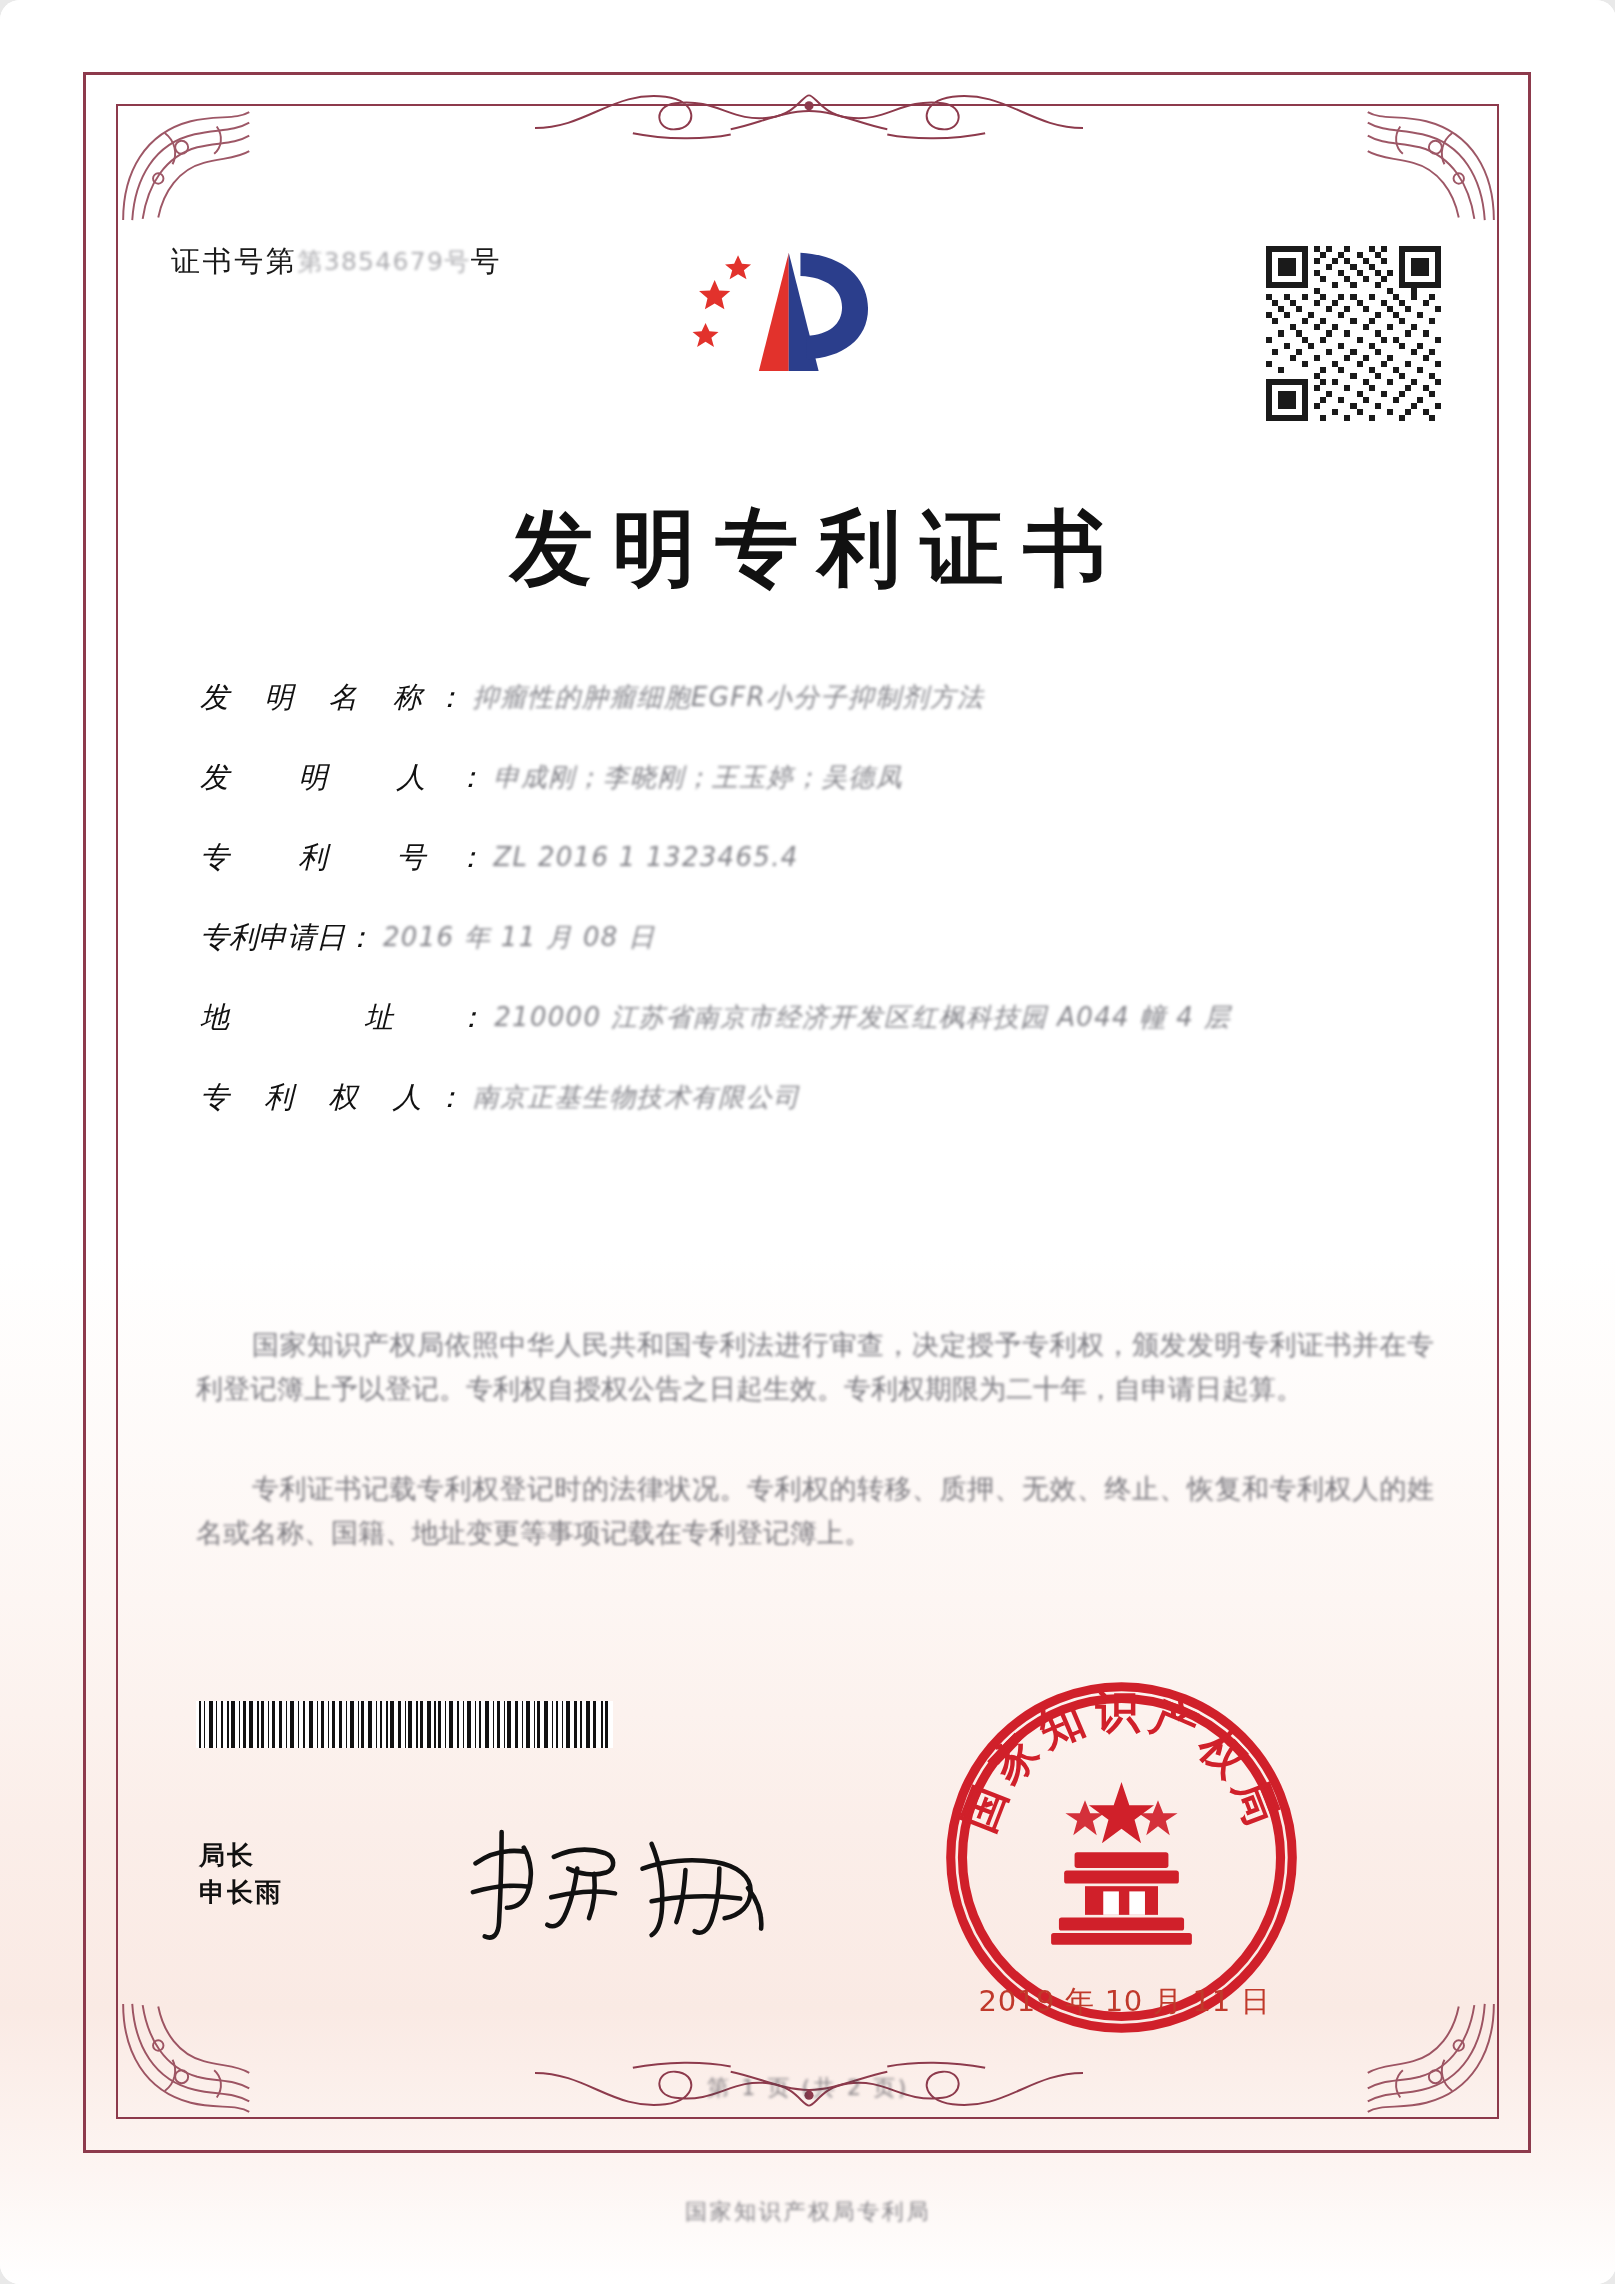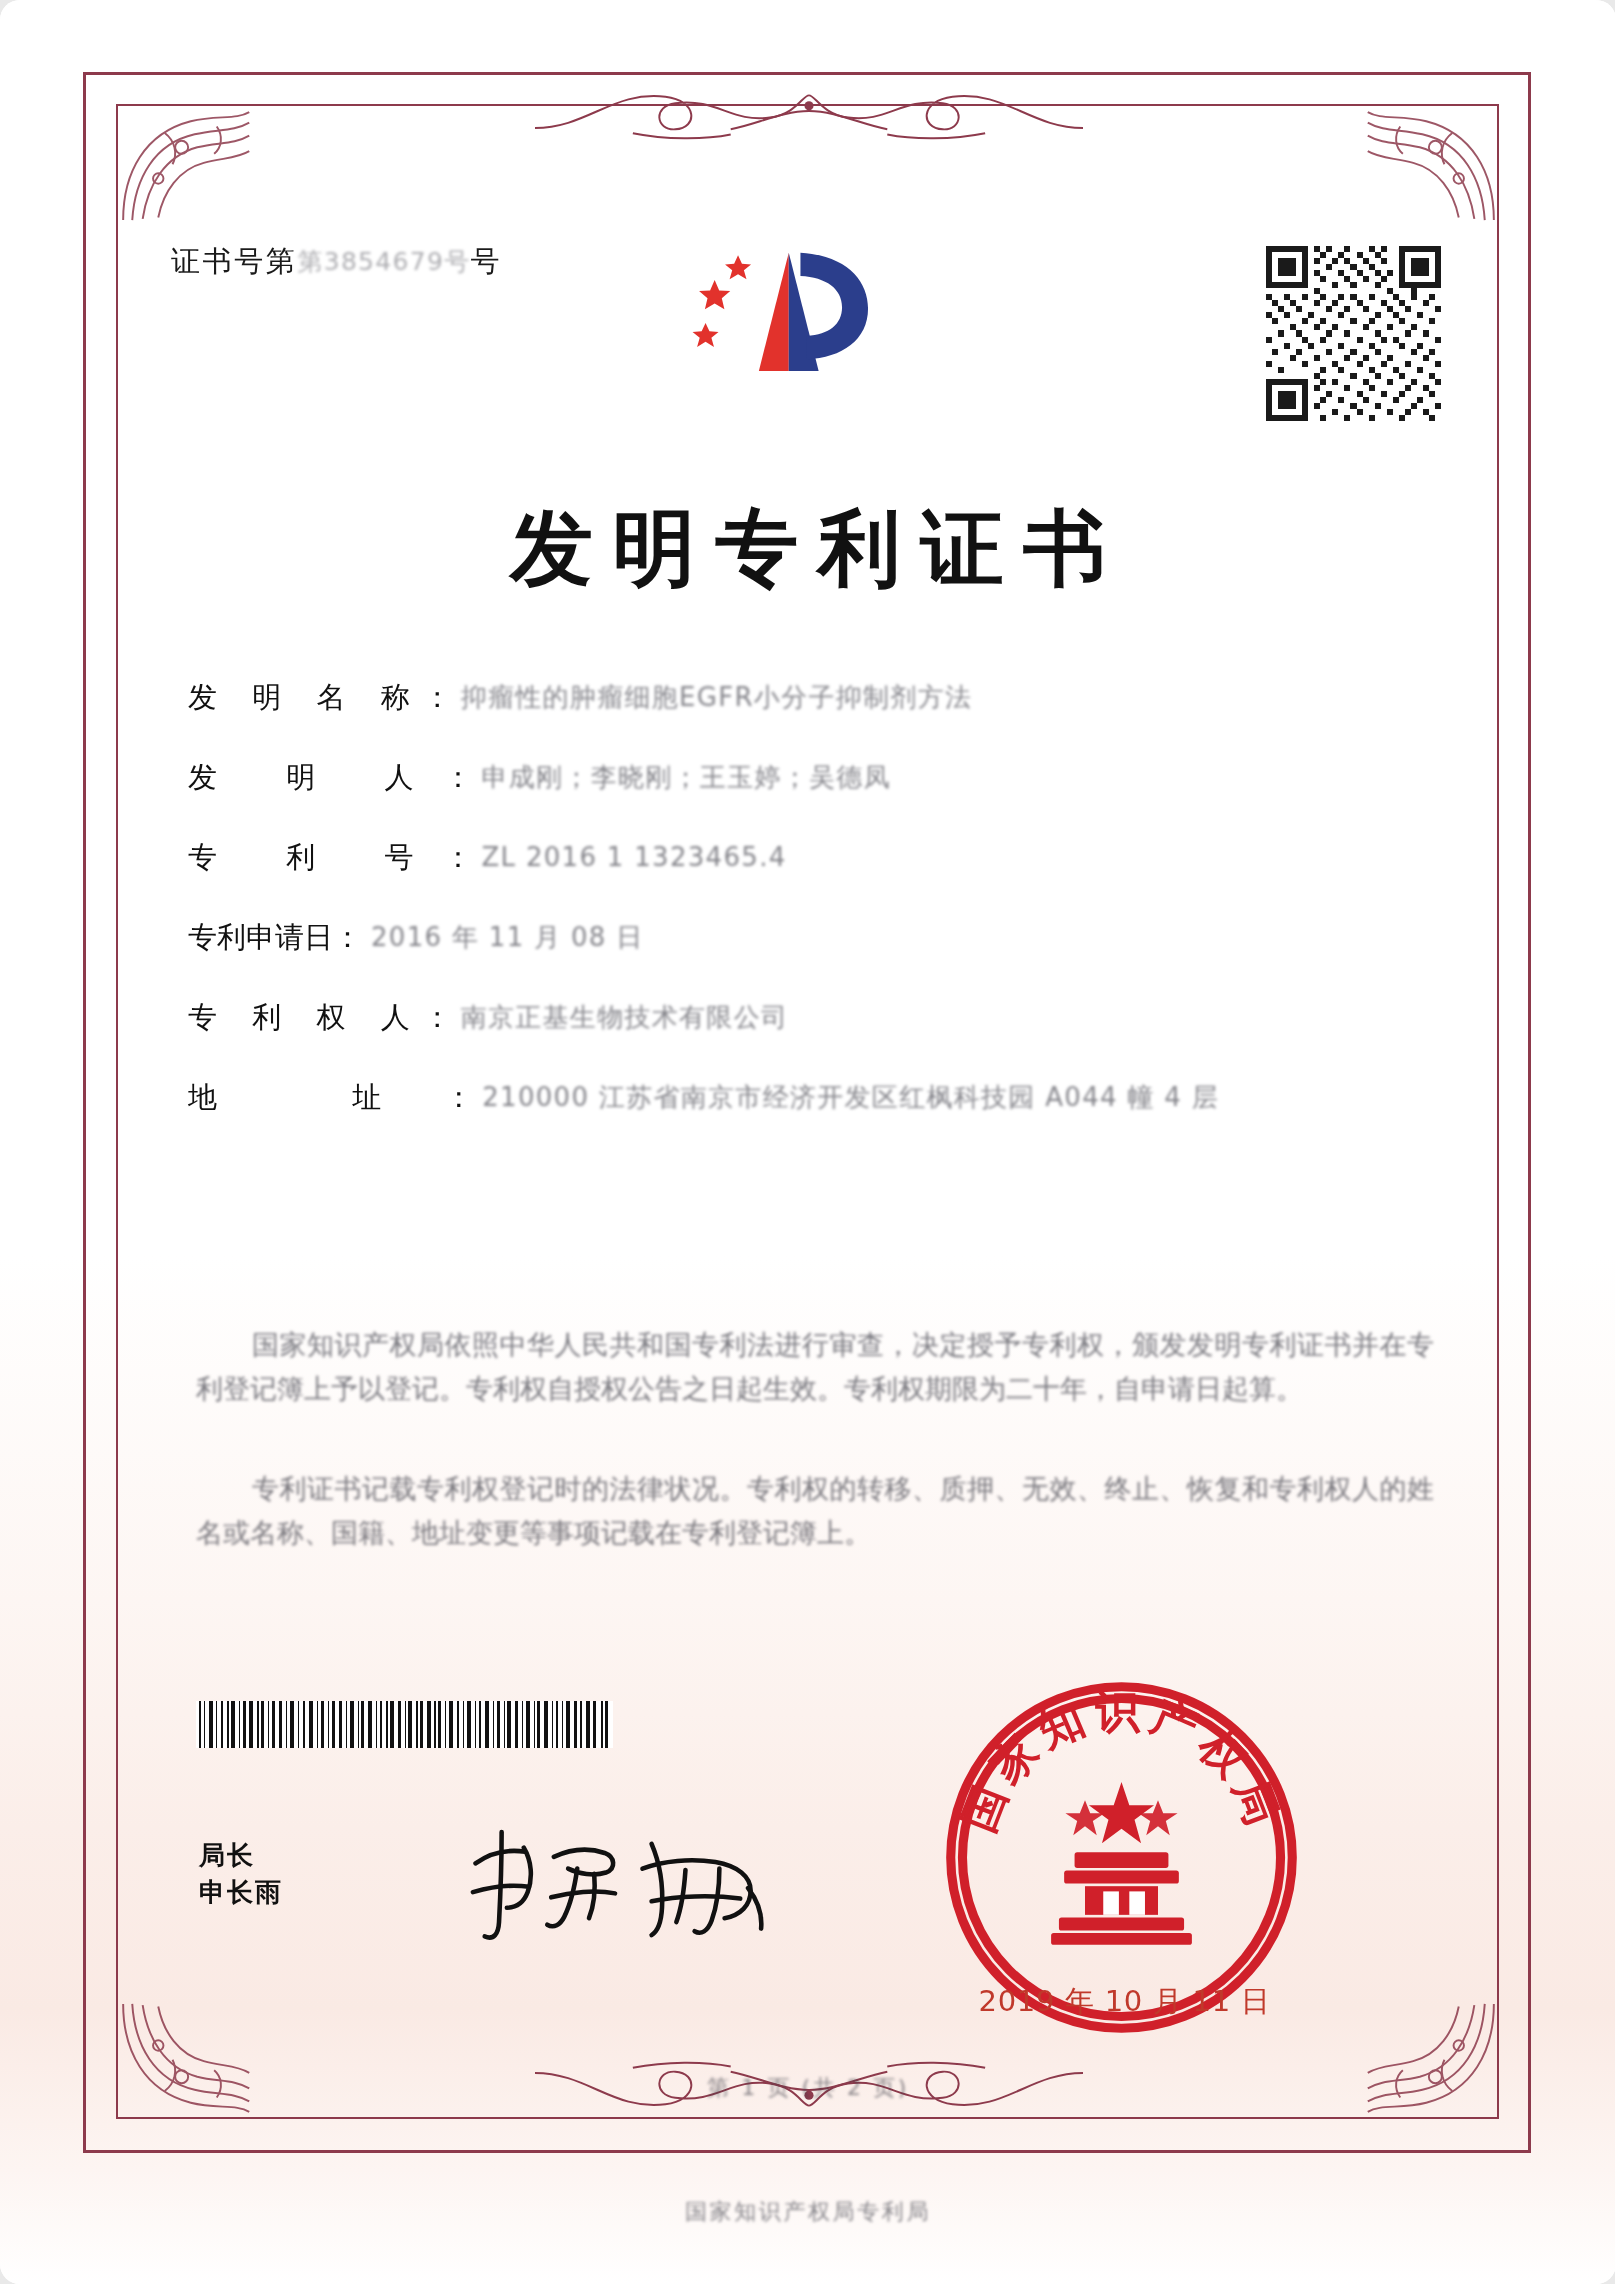--- a/index.html
+++ b/index.html
@@ -114,22 +114,23 @@
     font-weight: 700;
     color: #111;
     text-indent: 19.6px;
     font-family: "DejaVu Sans", "Liberation Sans", sans-serif;
     margin-top: 12px;
   }
 
   
   .fields {
     position: absolute;
-    left: 188px; top: 678px;
+    left: 200px; top: 678px;
     width: 1265px;
+    font-style: italic;
   }
   .row {
     position: relative;
     height: 80px;
     font-size: 29px;
     color: #111;
     white-space: nowrap;
   }
   .label {
     display: inline-block;
@@ -532,24 +533,24 @@
     <div class="row">
       <span class="label sp3">发 明 人</span><span>：</span><span class="value">申成刚；李晓刚；王玉婷；吴德凤</span>
     </div>
     <div class="row">
       <span class="label sp3">专 利 号</span><span>：</span><span class="value">ZL 2016 1 1323465.4</span>
     </div>
     <div class="row">
       <span class="label">专利申请日</span><span>：</span><span class="value">2016 年 11 月 08 日</span>
     </div>
     <div class="row">
-      <span class="label sp2">专 利 权 人</span><span>：</span><span class="value">南京正基生物技术有限公司</span>
+      <span class="label sp4">地 址</span><span>：</span><span class="value">210000 江苏省南京市经济开发区红枫科技园 A044 幢 4 层</span>
     </div>
     <div class="row">
-      <span class="label sp4">地 址</span><span>：</span><span class="value">210000 江苏省南京市经济开发区红枫科技园 A044 幢 4 层</span>
+      <span class="label sp2">专 利 权 人</span><span>：</span><span class="value">南京正基生物技术有限公司</span>
     </div>
   </div>
 
   <div class="para p1">国家知识产权局依照中华人民共和国专利法进行审查，决定授予专利权，颁发发明专利证书并在专利登记簿上予以登记。专利权自授权公告之日起生效。专利权期限为二十年，自申请日起算。</div>
   <div class="para p2">专利证书记载专利权登记时的法律状况。专利权的转移、质押、无效、终止、恢复和专利权人的姓名或名称、国籍、地址变更等事项记载在专利登记簿上。</div>
 
   <div class="barcode">
     <svg viewBox="0 0 320 36" shape-rendering="crispEdges">
       <rect width="320" height="36" fill="#ffffff"></rect>
       <g fill="#111">

